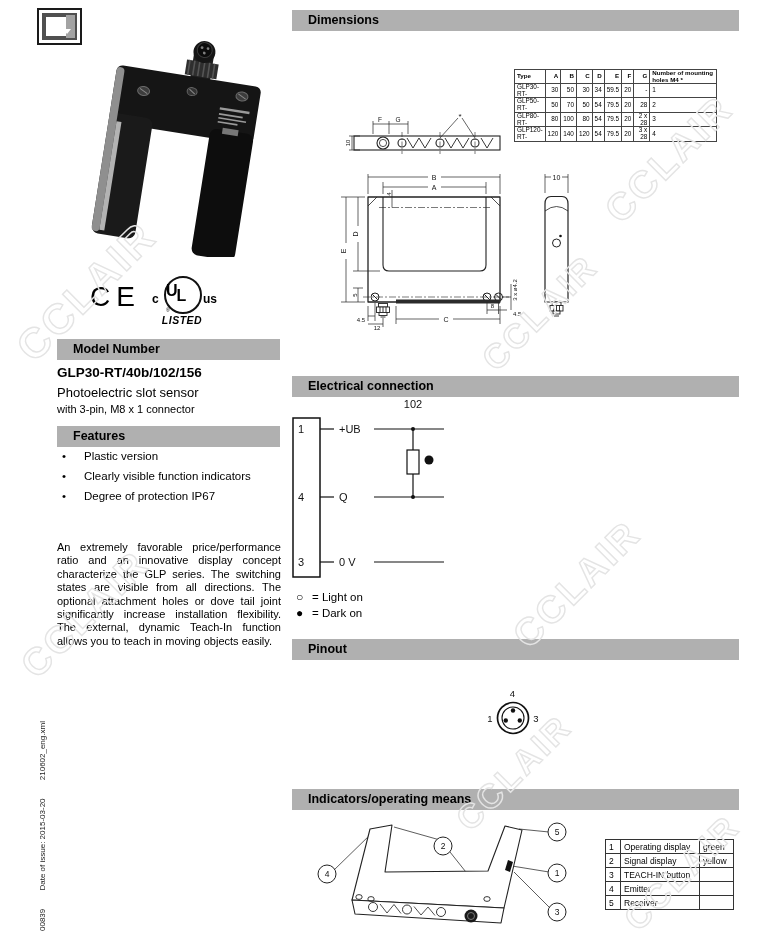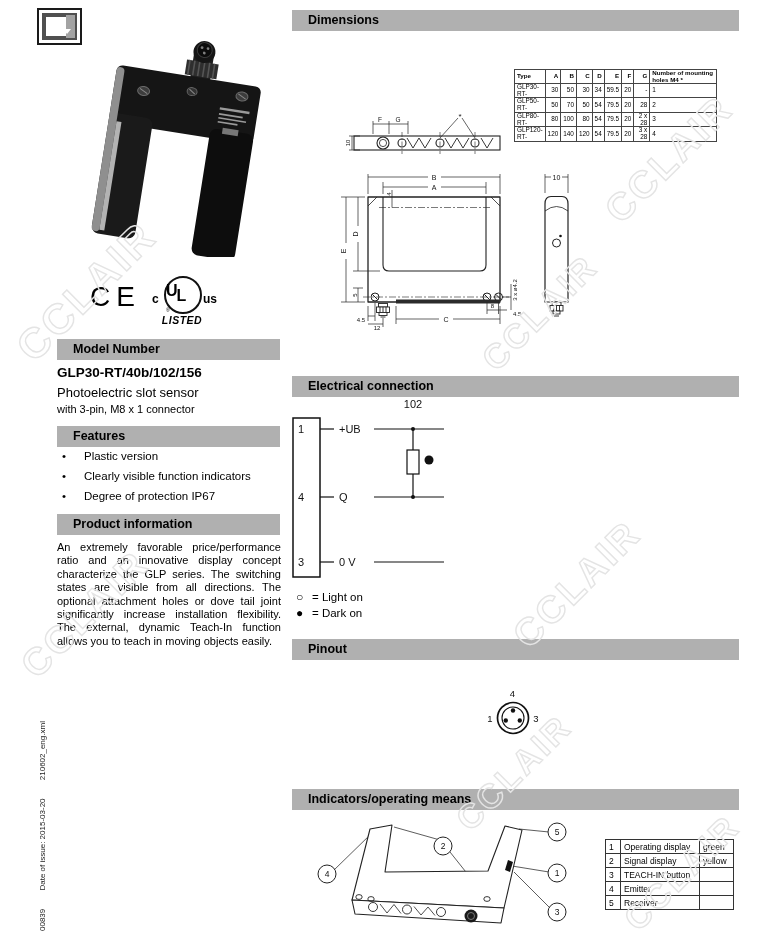--- a/index.html
+++ b/index.html
@@ -131,21 +131,20 @@
   <div class="hdr hdr-left" style="top:339px;">Model Number</div>
   <div class="modelnum">GLP30-RT/40b/102/156</div>
   <div class="sub1">Photoelectric slot sensor</div>
   <div class="sub2">with 3-pin, M8 x 1 connector</div>
 
   <div class="hdr hdr-left" style="top:426px;">Features</div>
   <div class="feat" style="top:450px;"><span class="fdot">•</span><span>Plastic version</span></div>
   <div class="feat" style="top:470px;"><span class="fdot">•</span><span>Clearly visible function indicators</span></div>
   <div class="feat" style="top:490px;"><span class="fdot">•</span><span>Degree of protection IP67</span></div>
 
-  <div class="hdr hdr-left" style="top:514px;">Product information</div>
   <div class="pinfo">An extremely favorable price/performance ratio and an innovative display concept characterize the GLP series. The switching states are visible from all directions. The optional attachment holes or dove tail joint significantly increase installation flexibility. The external, dynamic Teach-In function allows you to teach in moving objects easily.</div>
 
   <div class="vfooter">
     <span>00839</span>
     <span>Date of issue: 2015-03-20</span>
     <span>210602_eng.xml</span>
   </div>
 
   <div class="hdr hdr-right" style="top:10px;">Dimensions</div>
 

